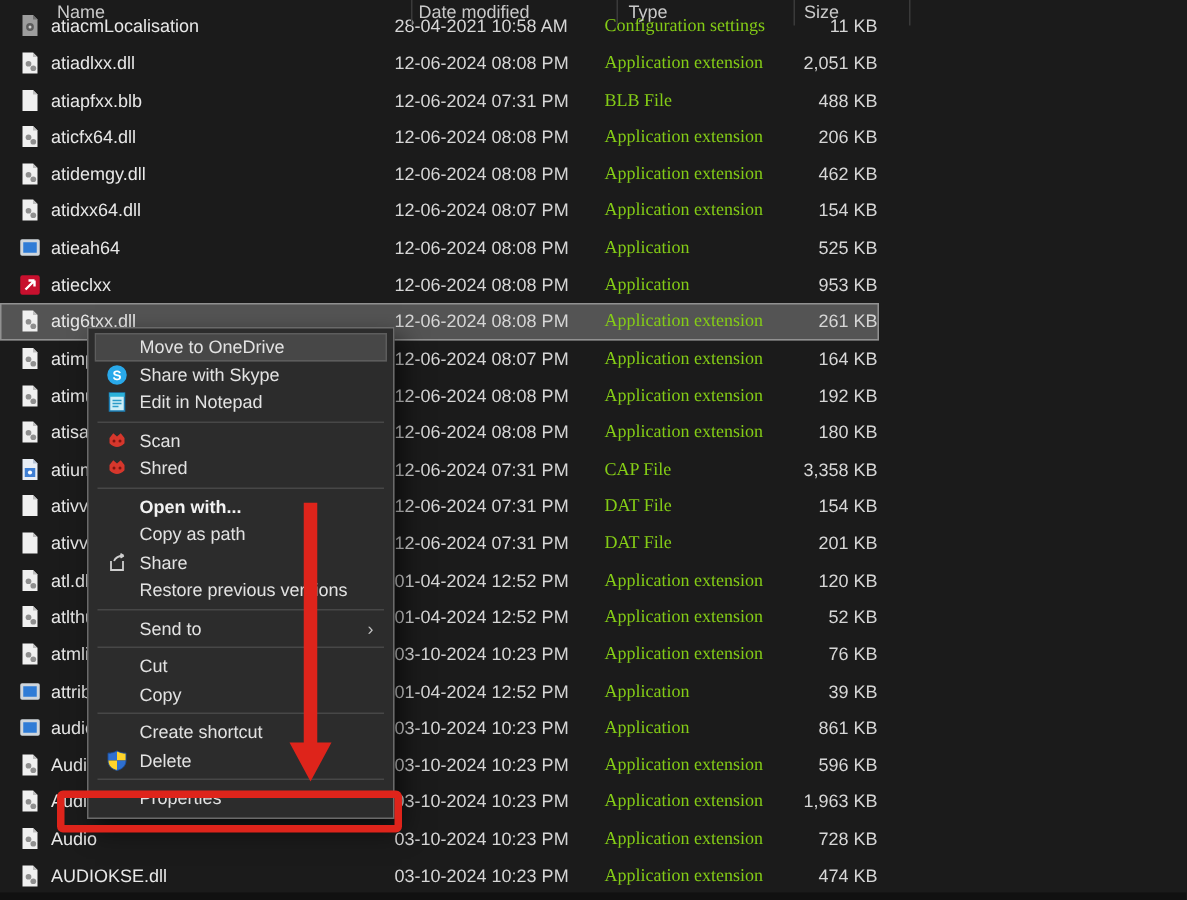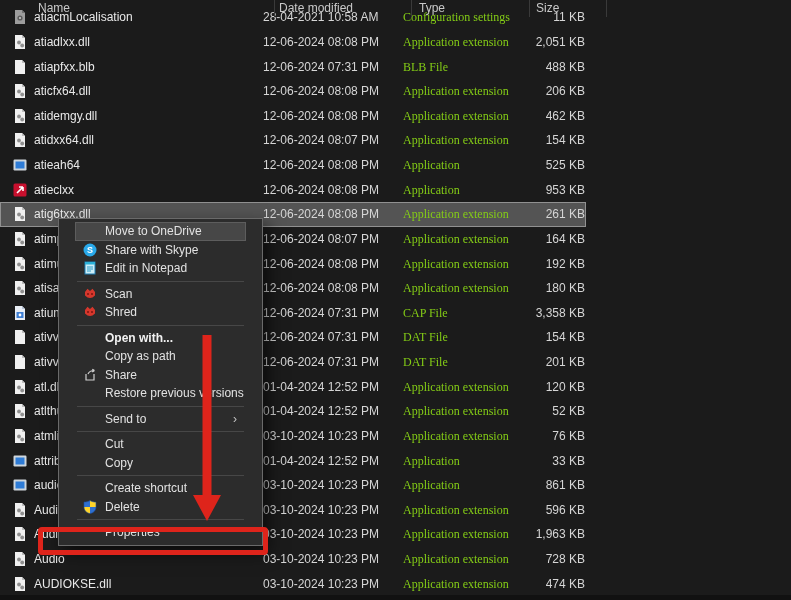--- a/index.html
+++ b/index.html
@@ -23,21 +23,21 @@
   .row .ficon{position:absolute;left:12px;top:50%;margin-top:-8px;width:16px;height:16px;}
   .row .fname{position:absolute;left:34px;top:50%;transform:translateY(-50%);font-size:12px;color:#e8e8e8;white-space:nowrap;}
   .row .fdate{position:absolute;left:263px;top:50%;transform:translateY(-50%);font-size:12px;color:#d6d6d6;white-space:nowrap;}
   .row .ftype{position:absolute;left:403px;top:50%;transform:translateY(-50%);font-size:12px;color:#84cc16;white-space:nowrap;font-family:Liberation Serif, serif;}
   .row .fsize{position:absolute;left:460px;width:125px;text-align:right;top:50%;transform:translateY(-50%);font-size:12px;color:#d6d6d6;white-space:nowrap;}
 
   
   .menu{
     position:absolute;left:58px;top:218px;width:205px;z-index:10;
     background:#2c2c2c;border:1px solid #6a6a6a;box-sizing:border-box;
-    padding:3px 16px;box-shadow:5px 7px 16px rgba(0,0,0,.6);
+    padding:3px 4px;box-shadow:5px 7px 16px rgba(0,0,0,.6);
   }
   .menu-item{position:relative;height:18.5px;line-height:18.5px;padding-left:30px;
     font-size:12px;color:#e2e2e2;white-space:nowrap;cursor:default;}
   .menu-item.bold{font-weight:bold;color:#f2f2f2;}
   .menu-item.hovered{background:#474747;box-shadow:inset 0 0 0 1px #5d5d5d;}
   .menu-item .micon{position:absolute;left:8px;top:2px;width:14px;height:14px;}
   .menu-item .subarrow{position:absolute;right:9px;top:0;color:#c2c2c2;font-size:12px;}
   .menu-sep{height:1px;background:#474747;margin:3px 2px;}
 
   
@@ -276,21 +276,21 @@
         <span class="fsize">76 KB</span>
       </div>
       <div class="row">
         <span class="ficon"><span class="icon-wrap"><svg width="16" height="16" viewBox="0 0 16 16">
               <rect x="1.5" y="2.5" width="13" height="11" rx="1.2" fill="#cfd6dc"></rect>
               <rect x="3.5" y="4.5" width="9" height="7" fill="#2f7cd6"></rect>
             </svg></span></span>
         <span class="fname">attrib</span>
         <span class="fdate">01-04-2024 12:52 PM</span>
         <span class="ftype">Application</span>
-        <span class="fsize">33 KB</span>
+        <span class="fsize">39 KB</span>
       </div>
       <div class="row">
         <span class="ficon"><span class="icon-wrap"><svg width="16" height="16" viewBox="0 0 16 16">
               <rect x="1.5" y="2.5" width="13" height="11" rx="1.2" fill="#cfd6dc"></rect>
               <rect x="3.5" y="4.5" width="9" height="7" fill="#2f7cd6"></rect>
             </svg></span></span>
         <span class="fname">audio</span>
         <span class="fdate">03-10-2024 10:23 PM</span>
         <span class="ftype">Application</span>
         <span class="fsize">861 KB</span>

